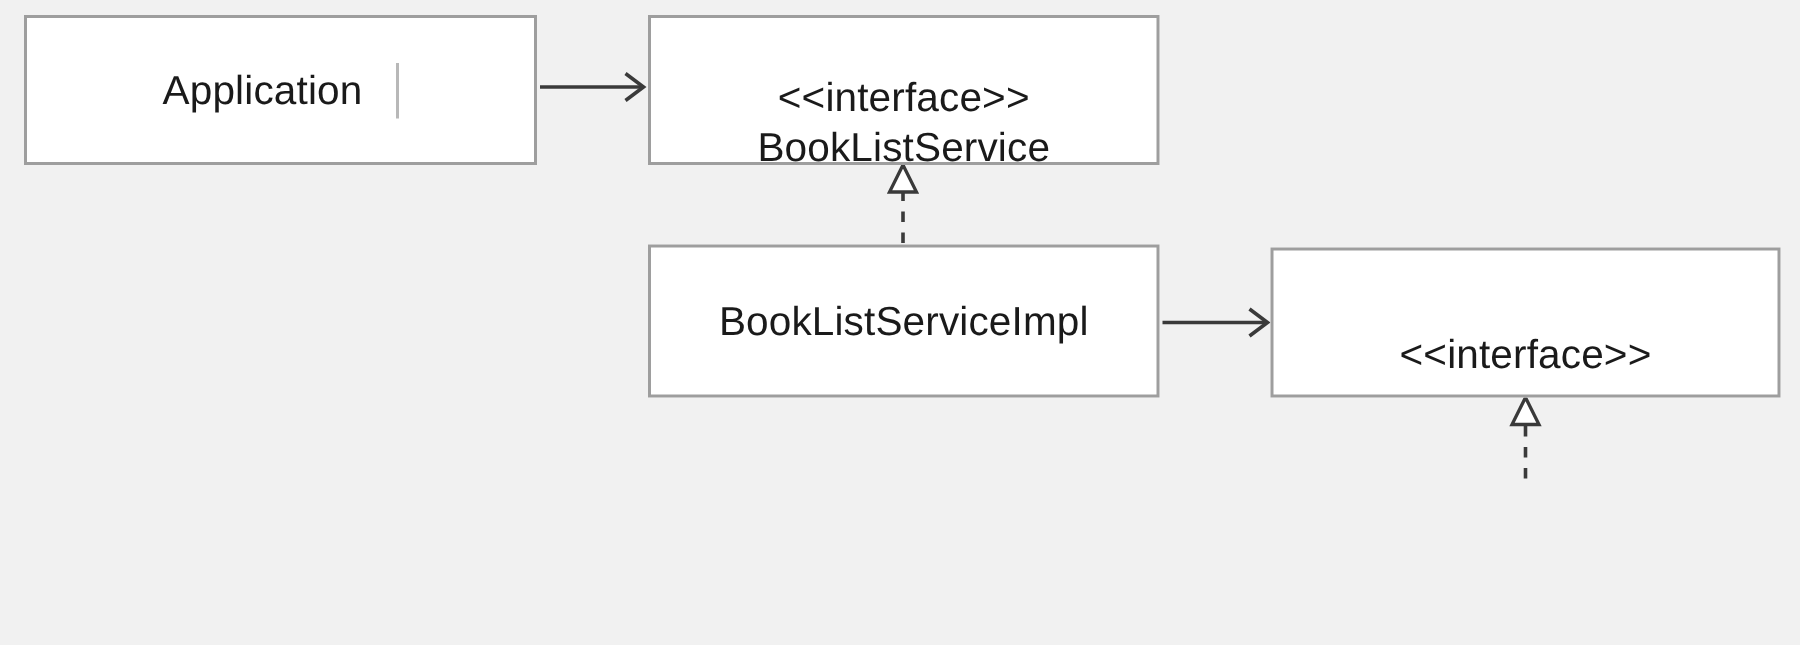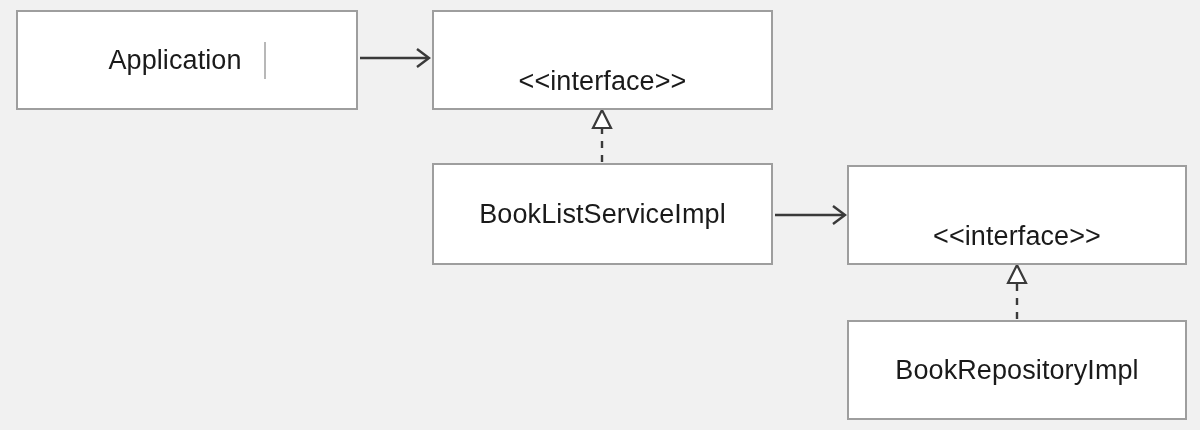--- a/index.html
+++ b/index.html
@@ -107,27 +107,25 @@
 
   <div class="uml-box" id="box-application">
     <div class="name-row">
       <span class="cls-name">Application</span>
       <span class="text-caret"></span>
     </div>
   </div>
 
   <div class="uml-box" id="box-booklistservice">
     <span class="stereotype">&lt;&lt;interface&gt;&gt;</span>
+    <span class="cls-name">BookListService</span>
   </div>
 
   <div class="uml-box" id="box-booklistserviceimpl">
     <span class="cls-name">BookListServiceImpl</span>
   </div>
 
   <div class="uml-box" id="box-bookrepository">
     <span class="stereotype">&lt;&lt;interface&gt;&gt;</span>
   </div>
 
-  <div class="uml-box" id="box-bookrepositoryimpl">
-    <span class="cls-name">BookRepositoryImpl</span>
-  </div>
 
 </div>
 
 </body></html>

